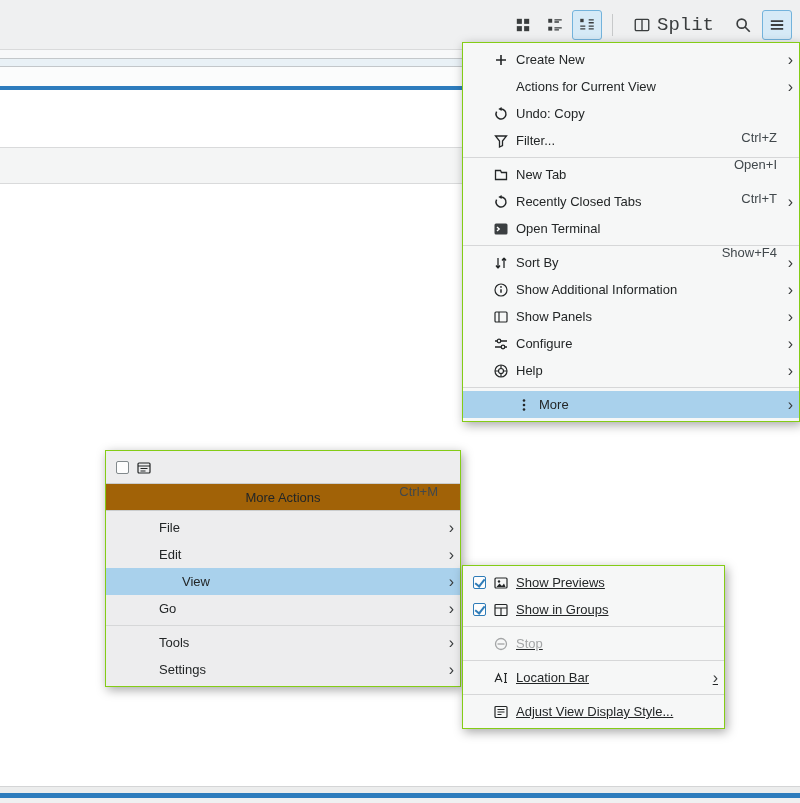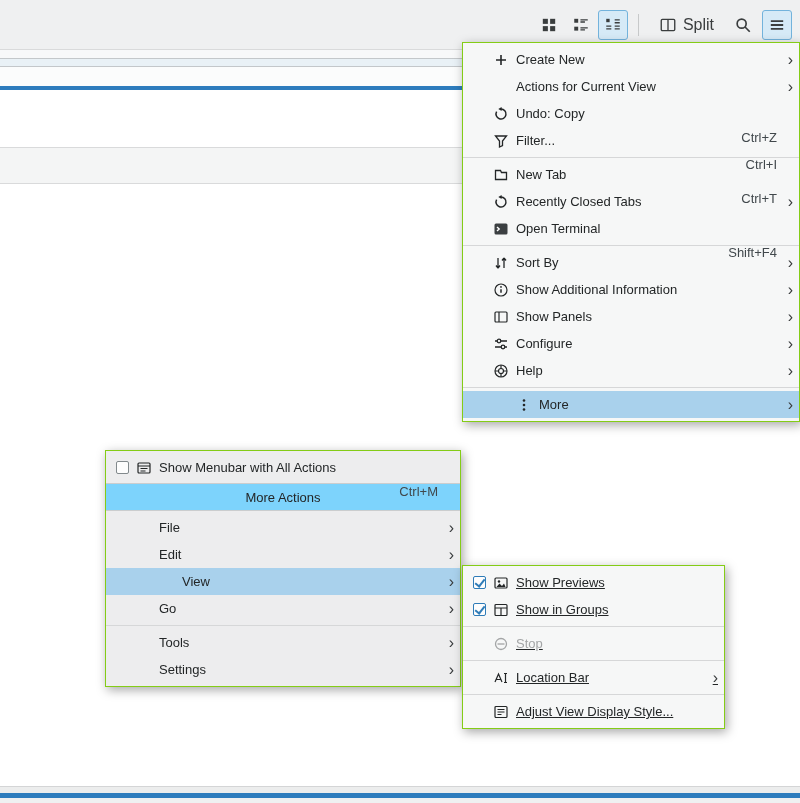--- a/index.html
+++ b/index.html
@@ -16,21 +16,21 @@
     display:flex; align-items:center; justify-content:flex-end;
     padding-right:8px; gap:4px; box-sizing:border-box; z-index:1;
   }
   #toolbar svg { width:18px; height:18px; display:block; }
   #view-buttons { display:flex; align-items:center; gap:2px; }
   .tb-btn {
     height:30px; min-width:30px; display:flex; align-items:center; justify-content:center;
     border-radius:3px; border:1px solid transparent; color:#3a3d3e; box-sizing:border-box;
   }
   .tb-btn.pressed { background:#d6eaf7; border-color:#73b3dc; }
-  #split-button { padding:0 9px; gap:6px; font-size:16px; }
+  #split-button { padding:0 9px; gap:6px; font-size:19px;font-family:Liberation Mono, monospace; }
   .tb-sep { width:1px; height:22px; background:#c7c9ca; margin:0 6px; }
   .icon { display:flex; align-items:center; justify-content:center; }
 
   
   #band-1      { top:50px;  height:8px;  background:#f7f8f9; }
   #tab-bar     { top:58px;  height:9px;  background:#e9f1f6; border-top:1px solid #c3c7ca; border-bottom:1px solid #c3c7ca; box-sizing:border-box; }
   #band-2      { top:67px;  height:19px; background:#fbfcfc; }
   #active-view-indicator { top:86px; height:4px; background:#2d7cbd; }
   #band-3      { top:90px;  height:57px; background:#ffffff; }
   #view-header { top:147px; height:37px; background:#f4f5f5; border-top:1px solid #d9dadb; border-bottom:1px solid #d9dadb; box-sizing:border-box; }
@@ -53,21 +53,21 @@
   .menu-item.disabled  { color:#a3a5a6; }
   .col-check { flex:0 0 22px; display:flex; align-items:center; justify-content:center; }
   .col-icon  { flex:0 0 22px; display:flex; align-items:center; justify-content:center; }
   .col-icon svg { width:16px; height:16px; display:block; }
   .ml-label  { padding-left:4px; white-space:nowrap; }
   .ml-shortcut { margin-left:auto; padding-left:20px; color:#41484c;margin-top:47px; }
   .ml-arrow { flex:0 0 16px; text-align:right; font-size:16px; line-height:1; color:#3a3d3e; }
   .menu-sep { height:1px; background:#d6d7d8; margin:3px 0; }
   .menu-header {
     height:26px; display:flex; align-items:center; justify-content:center;
-    background:#7dd3fc; border-top:1px solid #cbcdce; border-bottom:1px solid #cbcdce;
+    background:#a16207; border-top:1px solid #cbcdce; border-bottom:1px solid #cbcdce;
     margin:2px 0 3px;
   }
 
   
   .cb { width:13px; height:13px; border:1px solid #82898c; border-radius:2px;
         background:#fdfdfd; position:relative; box-sizing:border-box; }
   .cb.checked { border-color:#2e7cb8; }
   .cb.checked::after {
     content:""; position:absolute; left:3px; top:0px; width:4px; height:8px;
     border-right:2px solid #2e7cb8; border-bottom:2px solid #2e7cb8; transform:rotate(38deg);
@@ -175,21 +175,21 @@
       <span class="ml-arrow"></span>
     </div>
     <div class="menu-item">
       <span class="col-check"></span>
       <span class="col-icon">
         <svg viewBox="0 0 16 16" fill="none" stroke="currentColor" stroke-width="1.3">
           <path d="M2.5 3h11L9.5 8v4.5l-3 1.5V8z"></path>
         </svg>
       </span>
       <span class="ml-label">Filter...</span>
-      <span class="ml-shortcut">Ctrl+I</span>
+      <span class="ml-shortcut">Open+I</span>
       <span class="ml-arrow"></span>
     </div>
     <div class="menu-sep"></div>
     <div class="menu-item">
       <span class="col-check"></span>
       <span class="col-icon">
         <svg viewBox="0 0 16 16" fill="none" stroke="currentColor" stroke-width="1.3">
           <path d="M2.5 12.5v-9h5l1 2h5v7z"></path>
         </svg>
       </span>
@@ -211,21 +211,21 @@
     </div>
     <div class="menu-item">
       <span class="col-check"></span>
       <span class="col-icon">
         <svg viewBox="0 0 16 16">
           <rect x="1.5" y="2.5" width="13" height="11" rx="1.5" fill="#3b3f41"></rect>
           <path d="M4 6l2.2 2L4 10" stroke="#ffffff" stroke-width="1.4" fill="none"></path>
         </svg>
       </span>
       <span class="ml-label">Open Terminal</span>
-      <span class="ml-shortcut">Shift+F4</span>
+      <span class="ml-shortcut">Show+F4</span>
       <span class="ml-arrow"></span>
     </div>
     <div class="menu-sep"></div>
     <div class="menu-item">
       <span class="col-check"></span>
       <span class="col-icon">
         <svg viewBox="0 0 16 16" fill="none" stroke="currentColor" stroke-width="1.3">
           <path d="M5 3v10M5 13l-2-2.5M5 13l2-2.5M11 13V3M11 3 9 5.5M11 3l2 2.5"></path>
         </svg>
       </span>
@@ -303,21 +303,20 @@
     <div class="menu-item">
       <span class="col-check">
         <span class="cb"></span>
       </span>
       <span class="col-icon">
         <svg viewBox="0 0 16 16" fill="none" stroke="currentColor" stroke-width="1.2">
           <rect x="2" y="3" width="12" height="10" rx="1"></rect>
           <path d="M2 6h12M4.5 8.5h7M4.5 11h5"></path>
         </svg>
       </span>
-      <span class="ml-label">Show Menubar with All Actions</span>
       <span class="ml-shortcut">Ctrl+M</span>
       <span class="ml-arrow"></span>
     </div>
     <div class="menu-header">More Actions</div>
     <div class="menu-item">
       <span class="col-check"></span>
       <span class="col-icon"></span>
       <span class="ml-label">File</span>
       <span class="ml-shortcut"></span>
       <span class="ml-arrow">›</span>

